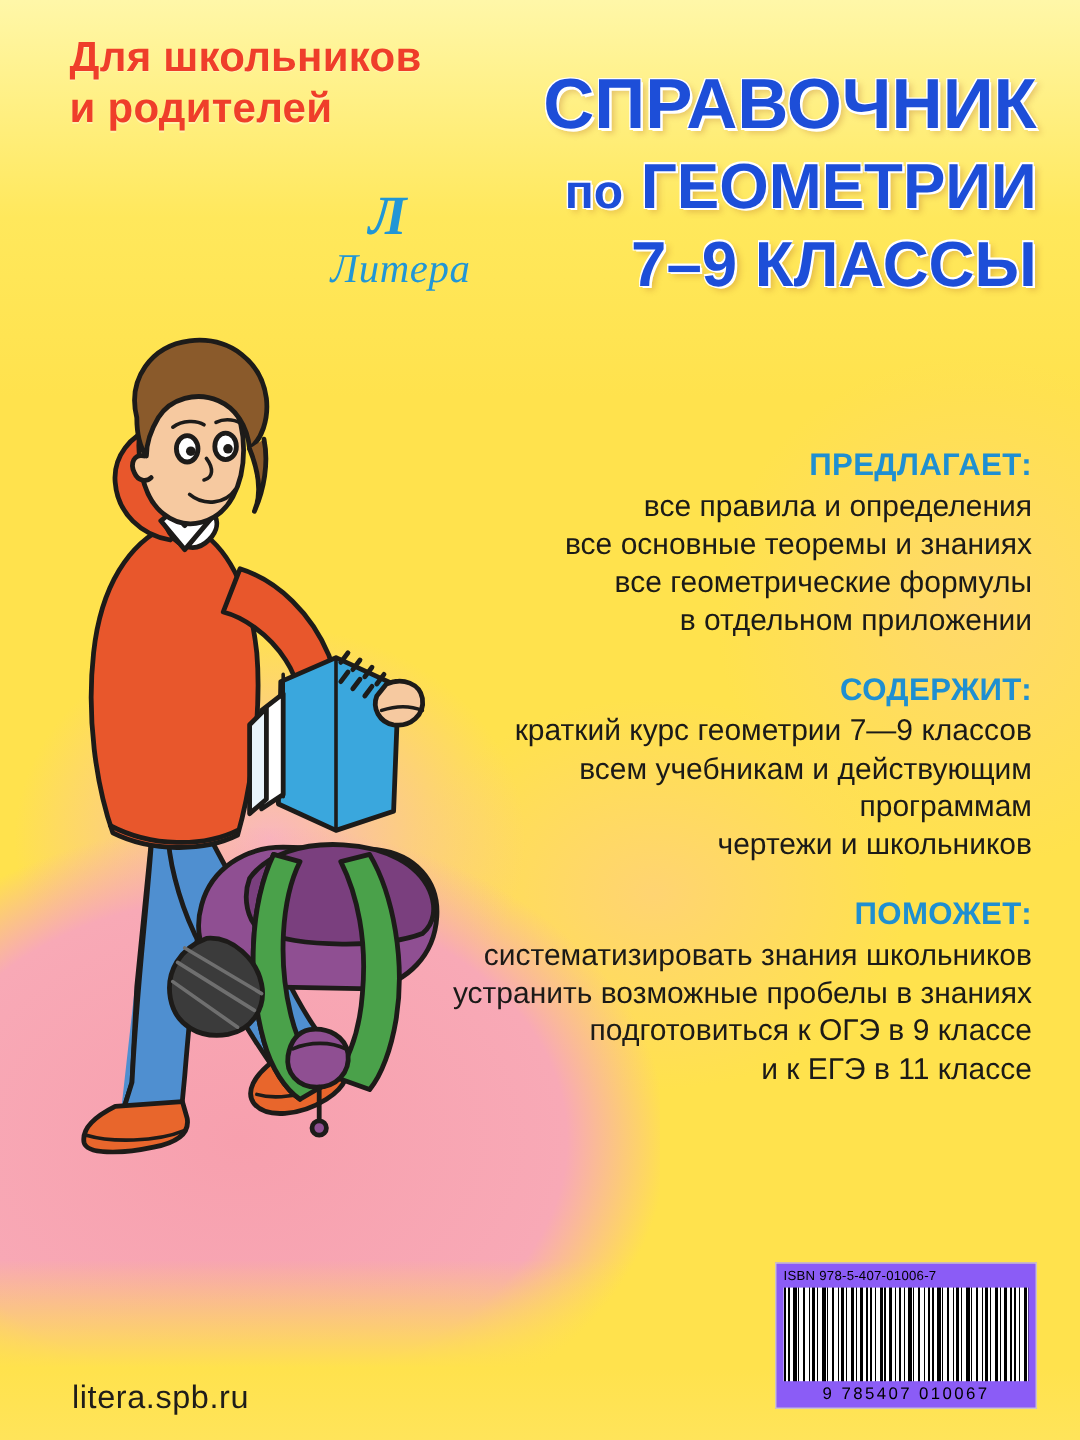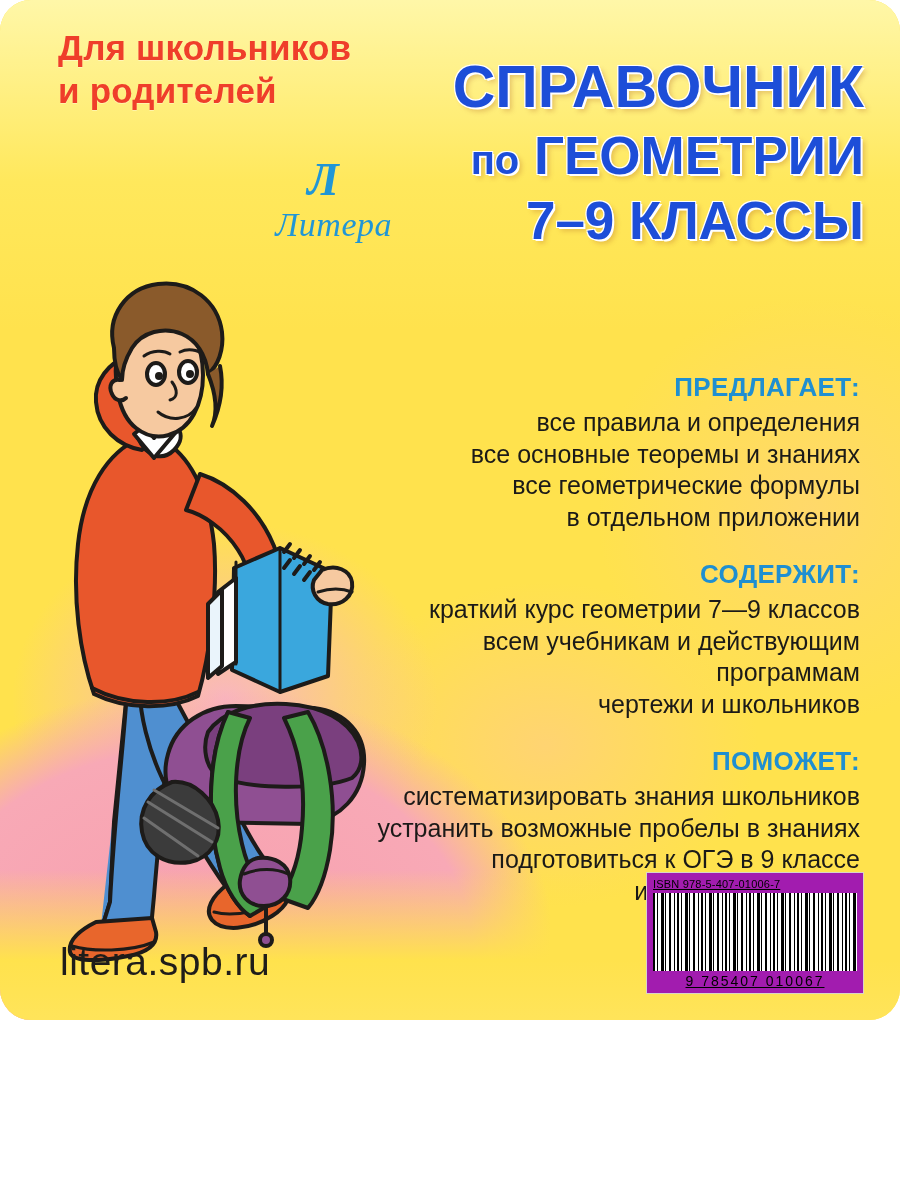--- a/index.html
+++ b/index.html
@@ -9,24 +9,23 @@
   body {
     width: 900px;
     height: 1200px;
     font-family: "Liberation Sans", sans-serif;
     overflow: hidden;
   }
 
   .cover {
     position: relative;
     width: 900px;
-    height: 1020px;
+    height: 1200px;
     background: #ffe24d;
     overflow: hidden;
-    border-radius: 31px;
   }
 
   
   .bg-top-fade {
     position: absolute;
     left: 0; top: 0;
     width: 900px; height: 330px;
     background: linear-gradient(180deg, #fff7a8 0%, #ffe85c 55%, #ffe24d 100%);
   }
   .bg-pink-big {
@@ -153,25 +152,24 @@
     left: 22px; top: 262px;
     width: 420px; height: 700px;
   }
   .illustration svg { display: block; }
 
   
   .barcode-box {
     position: absolute;
     right: 36px; bottom: 26px;
     width: 218px;
-    background: #a21caf;
+    background: #8b5cf6;
     border: 1px solid #d9d4c8;
     padding: 5px 6px 4px 6px;
     box-sizing: border-box;
-    text-decoration: underline;
   }
   .barcode-isbn {
     font-family: "Liberation Sans", sans-serif;
     font-size: 11px;
     color: #000;
     margin-bottom: 3px;
     letter-spacing: .2px;
   }
   .barcode-bars {
     height: 78px;
@@ -190,23 +188,23 @@
     font-family: "Liberation Sans", sans-serif;
     font-size: 14px;
     letter-spacing: 2px;
     color: #000;
     margin-top: 2px;
     text-align: center;
   }
 
   .site {
     position: absolute;
-    left: 60px; bottom: 36px;
+    left: 60px; bottom: 20px;
     color: #1f1d1a;
-    font-size: 39px;
+    font-size: 27px;
     letter-spacing: .5px;
   }
 </style>
 </head>
 <body>
 
 <div class="cover">
 
   <div class="bg-top-fade"></div>
   <div class="bg-orange-right"></div>

